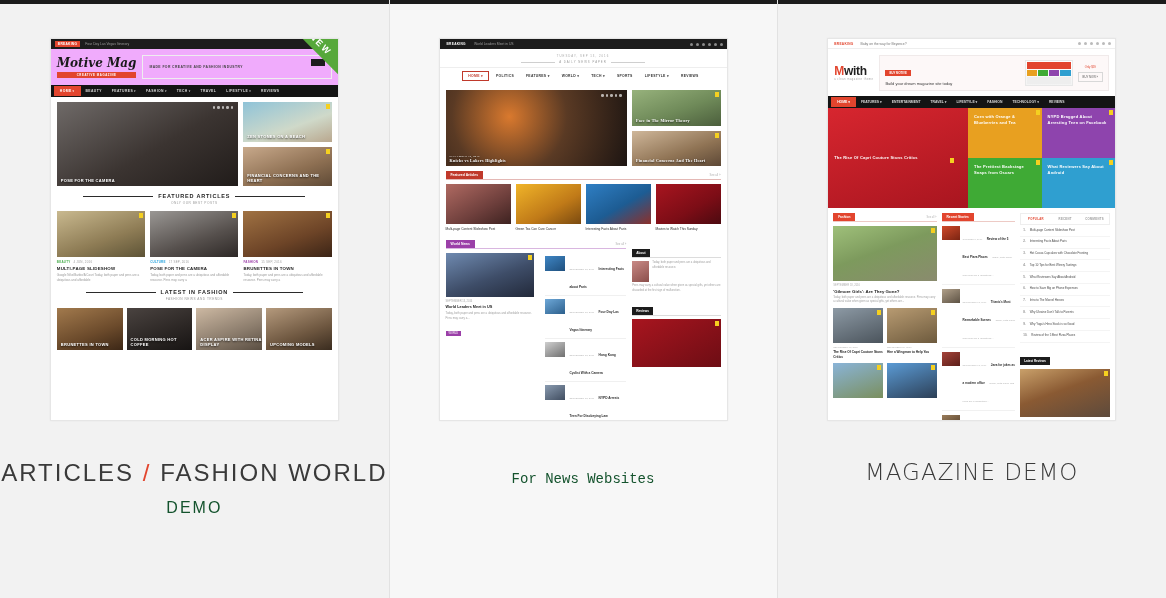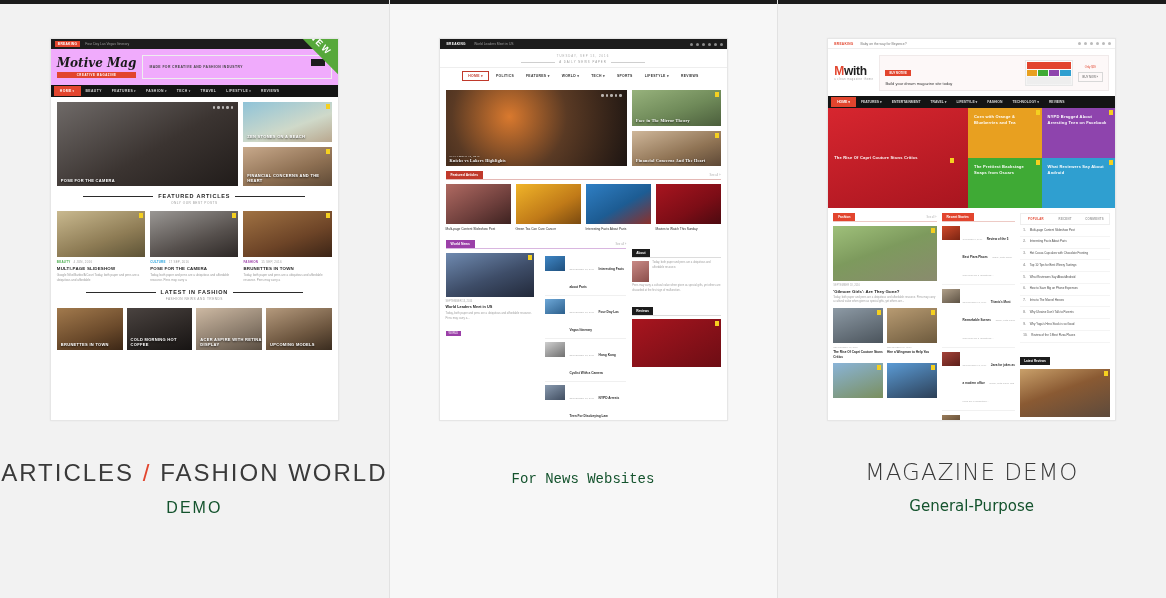--- a/index.html
+++ b/index.html
@@ -674,17 +674,16 @@
             <div class="dt">OCTOBER 8, 2016</div>
             
             
           </div>
         </div>
       </div>
     </div>
 
     <div class="caption-wrap">
       <div class="cap-title t-light">MAGAZINE DEMO</div>
-      <div class="cap-sub s-light">General-Purpose</div>
     </div>
   </div>
 
 </div>
 
 </body></html>

